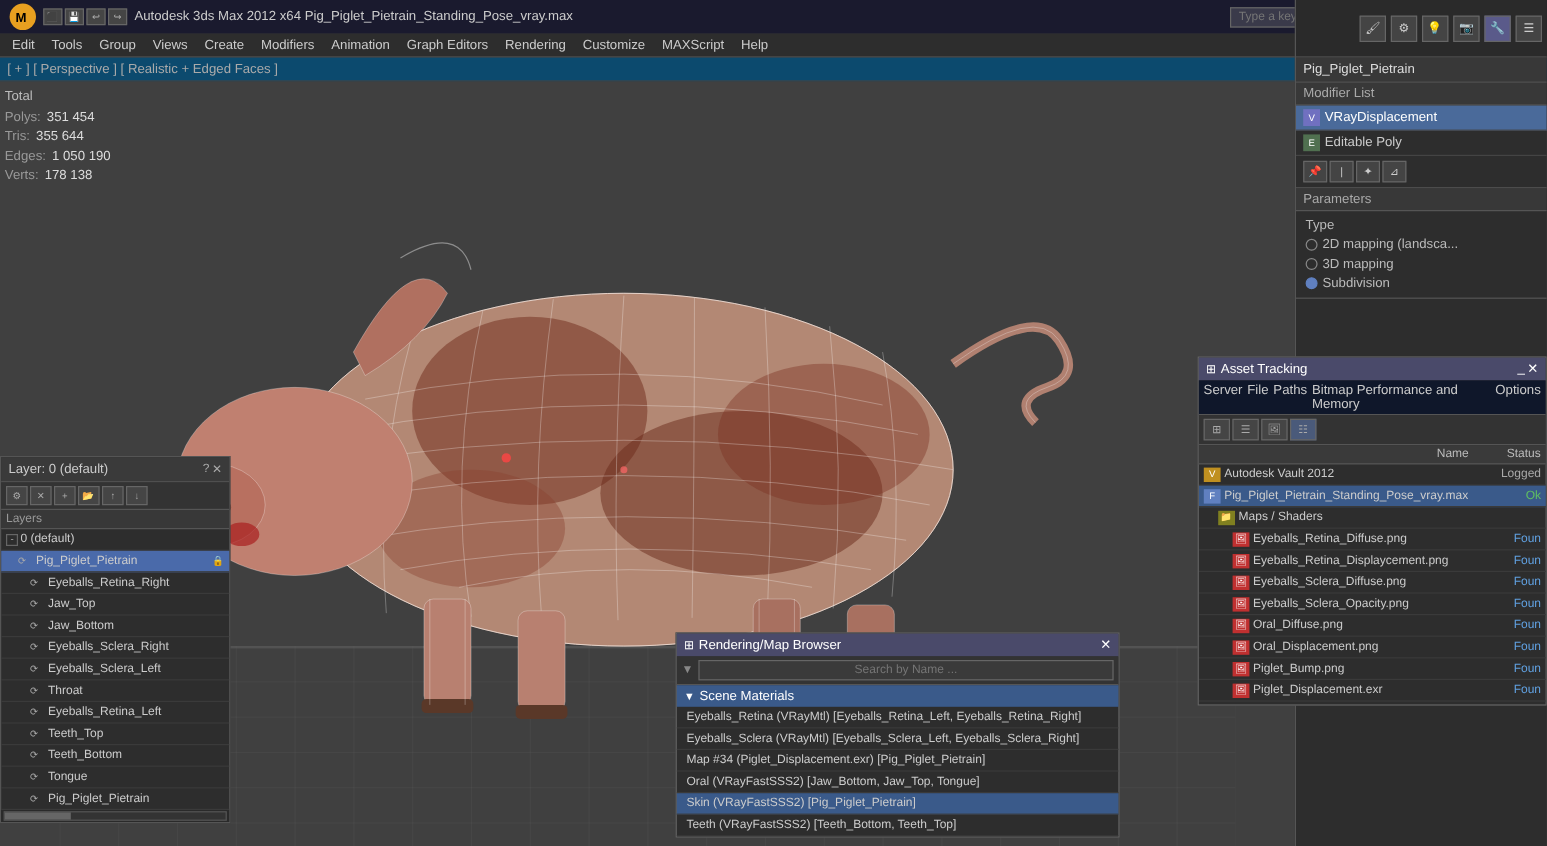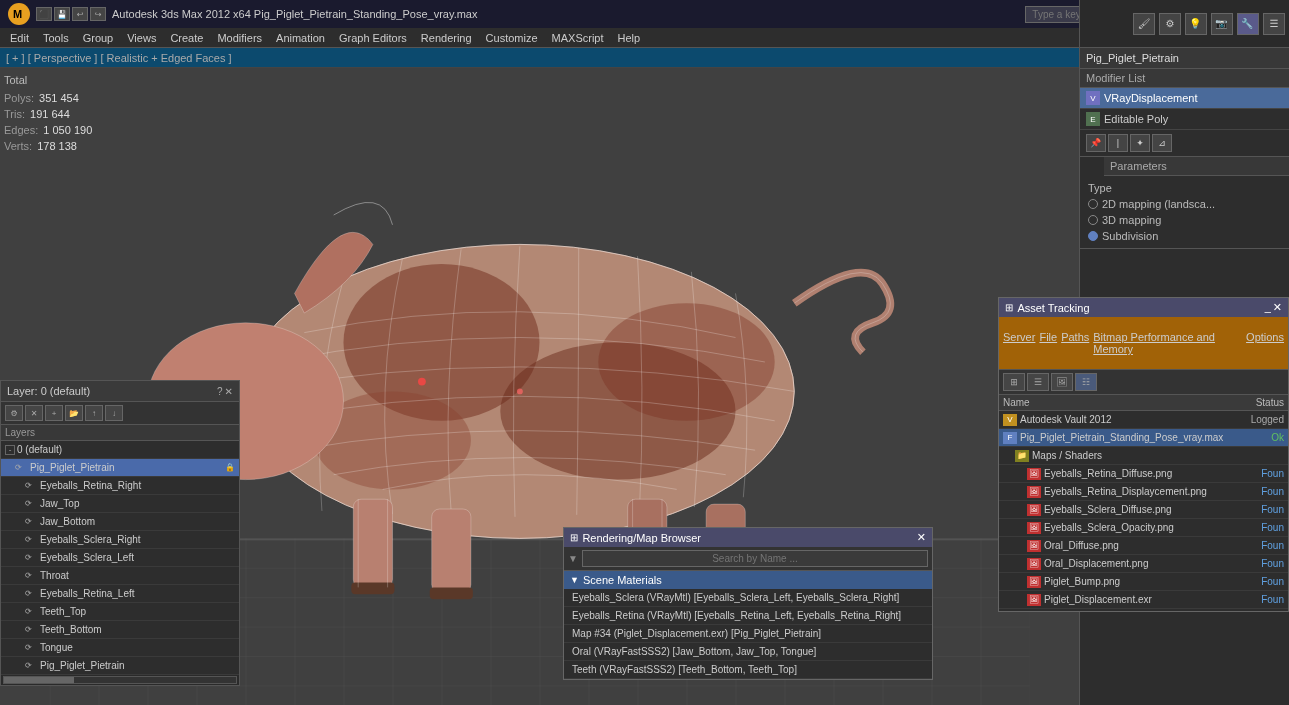--- a/index.html
+++ b/index.html
@@ -174,21 +174,20 @@
     #params-section {
       padding: 4px 0;
       border-bottom: 1px solid #555;
     }
     #params-header {
       background: #383838;
       padding: 3px 6px;
       font-size: 11px;
       color: #aaa;
       border-bottom: 1px solid #555;
-      margin-left: 24px;
     }
     .param-row {
       padding: 2px 8px;
       font-size: 11px;
       color: #bbb;
     }
     .radio-option {
       display: flex; align-items: center; gap: 4px;
       padding: 2px 8px;
       font-size: 11px; color: #bbb;
@@ -199,21 +198,21 @@
       border-radius: 50%;
       display: inline-block;
     }
     .radio-dot.filled { background: #6080c0; border-color: #6080c0; }
 
     
     #layer-panel {
       position: absolute;
       top: 380px;
       left: 0;
-      width: 240px;
+      width: 192px;
       background: #2d2d2d;
       border: 1px solid #555;
       font-size: 11px;
     }
     #layer-panel-header {
       background: #3a3a3a;
       padding: 4px 6px;
       display: flex;
       align-items: center;
       justify-content: space-between;
@@ -273,26 +272,25 @@
     #asset-panel-title-bar {
       background: #4a4a6a;
       padding: 3px 6px;
       display: flex;
       align-items: center;
       justify-content: space-between;
       color: #fff;
       font-size: 11px;
     }
     #asset-menu-bar {
-      background: #a16207;
-      padding: 14px 4px;
+      background: #0f172a;
+      padding: 2px 4px;
       display: flex;
       gap: 4px;
       border-bottom: 1px solid #555;
-      text-decoration: underline;
     }
     #asset-menu-bar span { cursor: pointer; color: #ccc; font-size: 11px; }
     #asset-toolbar {
       background: #333;
       padding: 3px 4px;
       display: flex;
       gap: 2px;
       border-bottom: 1px solid #555;
     }
     .asset-tool {
@@ -301,21 +299,21 @@
       border: 1px solid #666;
       display: flex; align-items: center; justify-content: center;
       font-size: 9px; color: #aaa; cursor: pointer;
     }
     #asset-col-header {
       background: #3a3a3a;
       display: flex;
       padding: 2px 4px;
       border-bottom: 1px solid #555;
     }
-    #asset-col-header .col-name { flex: 1; font-size: 10px; color: #bbb; }
+    #asset-col-header .col-name { flex: 1; font-size: 10px; color: #bbb; text-align: right; }
     #asset-col-header .col-status { width: 60px; font-size: 10px; color: #bbb; text-align: right; }
 
     .asset-item {
       display: flex;
       align-items: center;
       padding: 2px 4px;
       border-bottom: 1px solid #3a3a3a;
       min-height: 18px;
     }
     .asset-item.selected { background: #3a5a8a; }
@@ -465,21 +463,21 @@
 </div>
 
 <div id="stats">
   <div style="color:#bbb;font-size:11px;margin-bottom:2px;">Total</div>
   <div>
     <span style="color:#999;">Polys:</span>
     <span style="color:#ddd;margin-left:2px;">351 454</span>
   </div>
   <div>
     <span style="color:#999;">Tris:</span>
-    <span style="color:#ddd;margin-left:2px;">191 644</span>
+    <span style="color:#ddd;margin-left:2px;">355 644</span>
   </div>
   <div>
     <span style="color:#999;">Edges:</span>
     <span style="color:#ddd;margin-left:2px;margin-top:24px;">1 050 190</span>
   </div>
   <div>
     <span style="color:#999;">Verts:</span>
     <span style="color:#ddd;margin-left:2px;">178 138</span>
   </div>
 </div>
@@ -818,19 +816,20 @@
   <div id="mat-search">
     <span style="font-size:10px;color:#888;">▼</span>
     <input type="text" style="flex: 1 1 0%; background: rgb(58, 58, 58); border: 1px solid rgb(102, 102, 102); color: rgb(204, 204, 204); padding: 2px 4px; font-size: 10px;" placeholder="Search by Name ...">
   </div>
   <div id="scene-materials-header">
     <span style="font-size:9px;cursor:pointer;">▼</span>
     <span>Scene Materials</span>
   </div>
   <div id="mat-list">
 
-  <div class="mat-item">Eyeballs_Sclera (VRayMtl) [Eyeballs_Sclera_Left, Eyeballs_Sclera_Right]</div>
-      <div class="mat-item">Eyeballs_Retina (VRayMtl) [Eyeballs_Retina_Left, Eyeballs_Retina_Right]</div>
+  <div class="mat-item">Eyeballs_Retina (VRayMtl) [Eyeballs_Retina_Left, Eyeballs_Retina_Right]</div>
+      <div class="mat-item">Eyeballs_Sclera (VRayMtl) [Eyeballs_Sclera_Left, Eyeballs_Sclera_Right]</div>
       <div class="mat-item">Map #34 (Piglet_Displacement.exr) [Pig_Piglet_Pietrain]</div>
       <div class="mat-item">Oral (VRayFastSSS2) [Jaw_Bottom, Jaw_Top, Tongue]</div>
+      <div class="mat-item selected">Skin (VRayFastSSS2) [Pig_Piglet_Pietrain]</div>
       <div class="mat-item">Teeth (VRayFastSSS2) [Teeth_Bottom, Teeth_Top]</div>
     </div>
 </div>
 
 </body></html>

